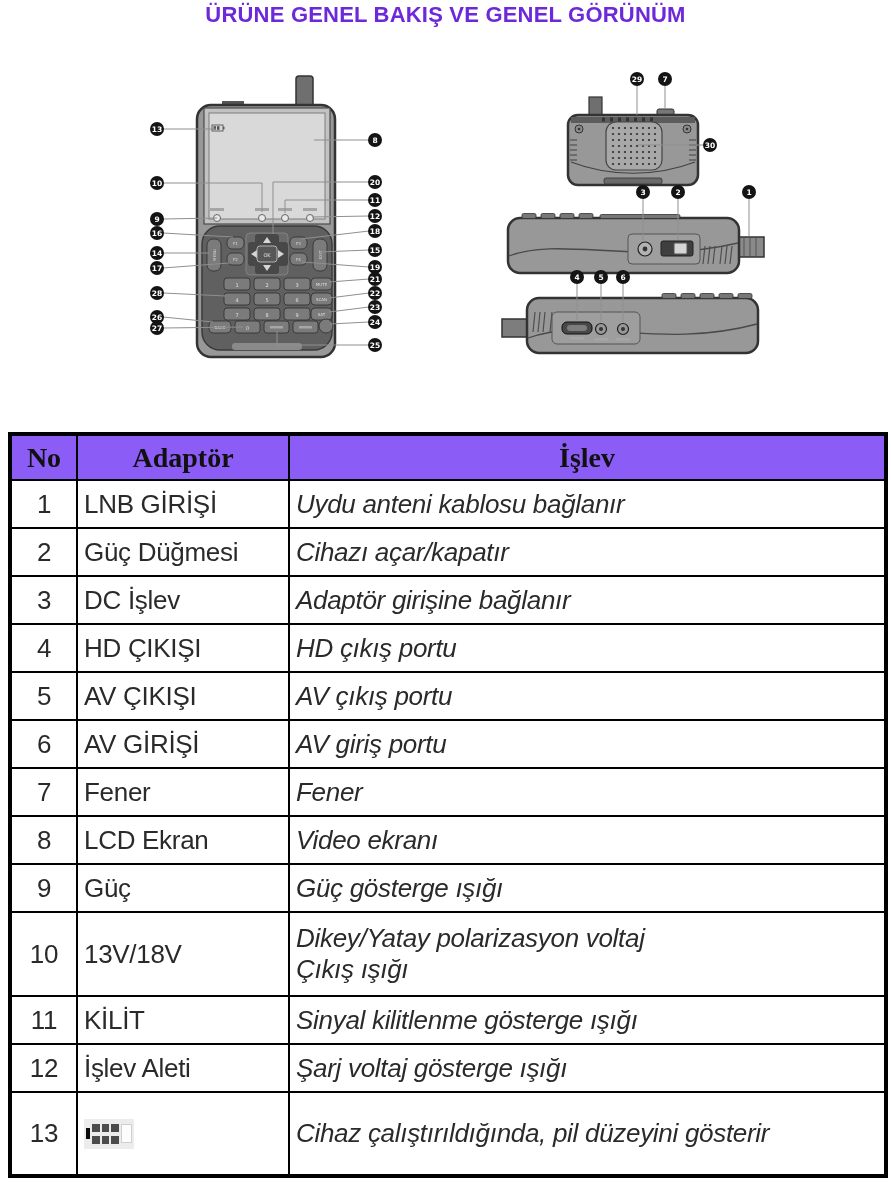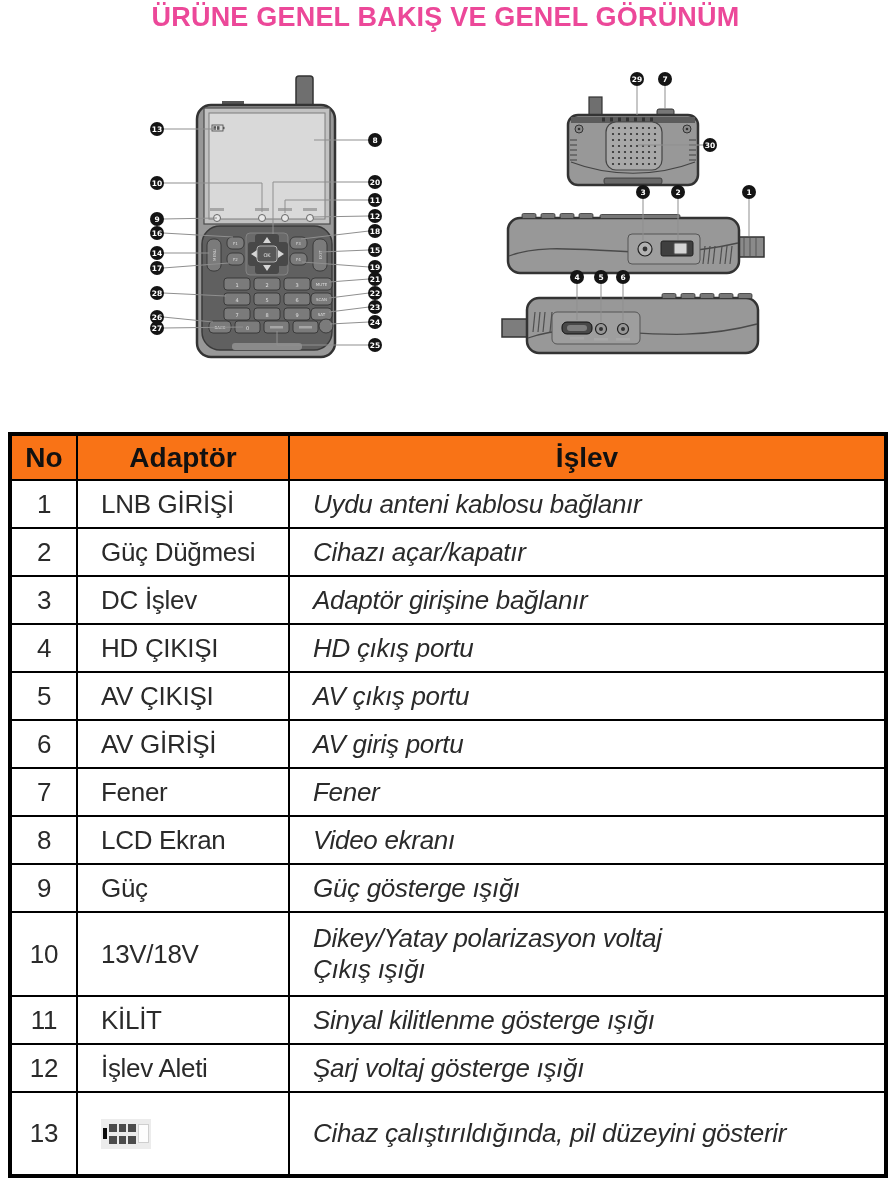--- a/index.html
+++ b/index.html
@@ -1,43 +1,43 @@
 <!DOCTYPE html>
 <html><head>
 <meta charset="utf-8">
 <style>
   html,body{margin:0;padding:0;background:#ffffff;}
   #page{position:relative;width:891px;height:1187px;background:#fff;overflow:hidden;
         font-family:"Liberation Sans",sans-serif;color:#1c1c1c;}
   
   .page-title{position:absolute;top:2px;left:0;width:100%;text-align:center;
-        font-size:27px;font-weight:bold;letter-spacing:0.2px;color:#ec4899;}
+        font-size:22px;font-weight:bold;letter-spacing:0.2px;color:#6d28d9;}
   
   .diagram-wrap{position:absolute;top:60px;left:0;width:891px;height:320px;}
   svg text{font-family:"DejaVu Sans","Liberation Sans",sans-serif;}
   .cl{stroke:#8f8f8f;stroke-width:1;fill:none;}
   .cc{fill:#141414;}
   .cn{fill:#ffffff;font-size:7.5px;font-weight:bold;text-anchor:middle;}
   .body-shell{fill:#989898;stroke:#333;stroke-width:2.5;}
   .key{fill:#7b7b7b;stroke:#2f2f2f;stroke-width:0.8;}
   .key-label{fill:#e0e0e0;font-size:5px;text-anchor:middle;}
   .key-label-sm{fill:#dedede;font-size:4px;text-anchor:middle;}
   .smudge{fill:#a6a6a6;}
   .vent{stroke:#4f4f4f;stroke-width:1.2;}
   
   .spec-table{position:absolute;top:432px;left:8px;width:876px;
         border-collapse:collapse;table-layout:fixed;}
   .spec-table td,.spec-table th{border:2px solid #000;overflow:hidden;}
   .spec-table{border:4px solid #000;}
-  .spec-table th{background:#f97316;font-size:28px;font-weight:bold;
-        text-align:center;color:#111;}
+  .spec-table th{background:#8b5cf6;font-size:28px;font-weight:bold;
+        text-align:center;color:#111;font-family:Liberation Serif, serif;}
   .spec-table td{font-size:26px;letter-spacing:-0.3px;color:#2a2a2a;background:#fff;}
   .col-no{width:67px;} .col-acik{width:212px;} .col-islev{width:597px;}
   td.c-no{text-align:center;}
-  td.c-acik,td.c-islev{padding-left:23px;margin-left:28px;}
+  td.c-acik,td.c-islev{padding-left:6px;margin-left:28px;}
   td.c-islev{white-space:pre-line;line-height:31px;font-style:italic;}
   tr.r-std{height:48px;} tr.r-hdr{height:46px;} tr.r-tall{height:84px;}
   
   .battery-icon{display:flex;align-items:center;gap:2px;background:#ececec;
         padding:3px 2px;width:50px;height:30px;box-sizing:border-box;filter:blur(0.7px);}
   .b-nub{width:5px;height:11px;background:#0a0a0a;}
   .b-cell{width:9px;height:20px;
         background:linear-gradient(#4c4c4c 42%,#ececec 42%,#ececec 58%,#4c4c4c 58%);}
   .b-tip{width:11px;height:17px;background:#fdfdfd;border:1px solid #cfcfcf;}
 </style>

